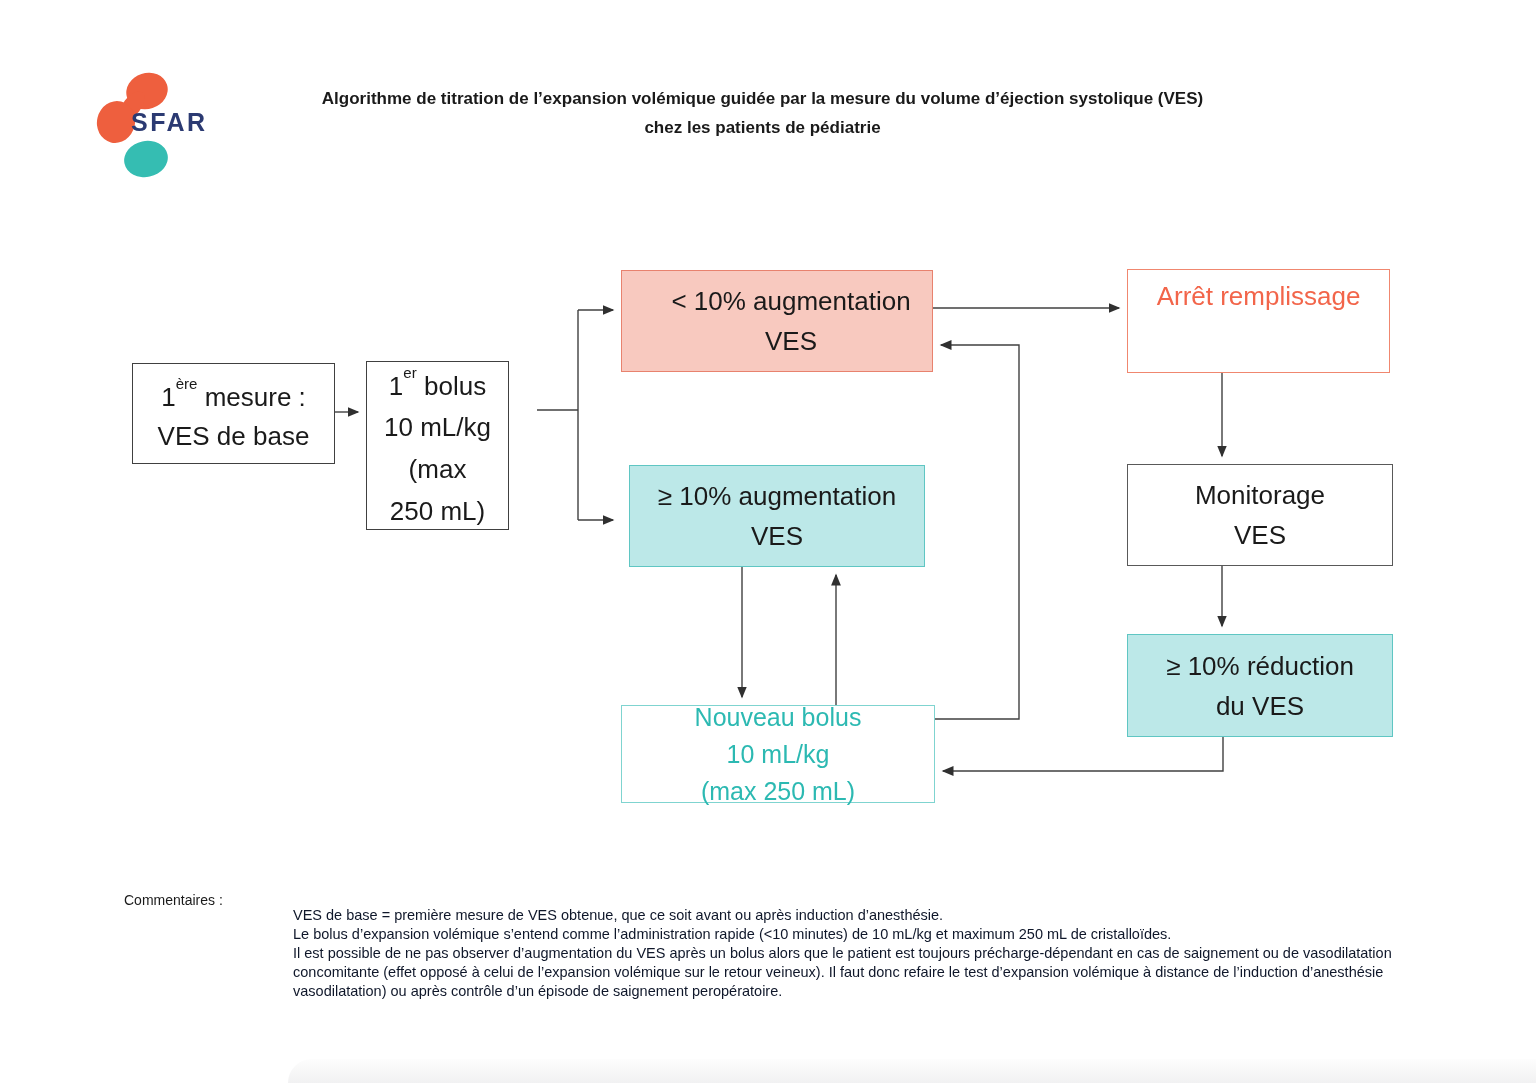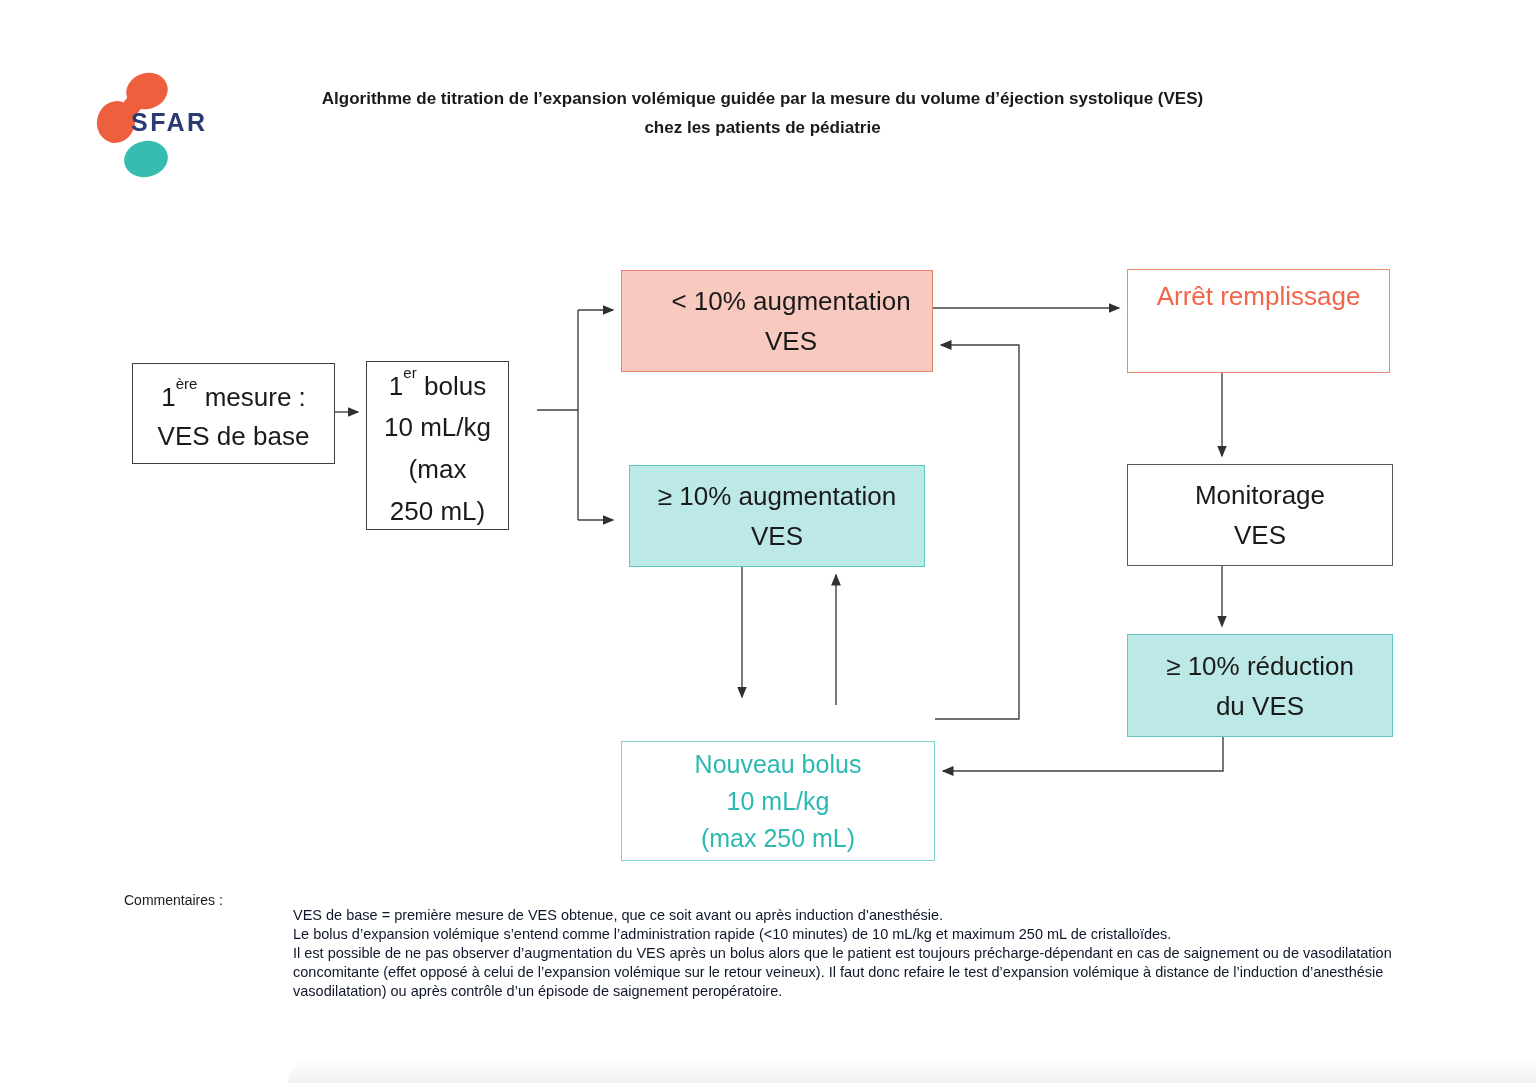--- a/index.html
+++ b/index.html
@@ -47,22 +47,22 @@
   .b-lt10 { left: 621px; top: 270px; width: 312px; height: 102px;
             background: #f8c9bf; border-color: #e8826e; padding-left: 28px; }
   .b-arret { left: 1127px; top: 269px; width: 263px; height: 104px;
              justify-content: flex-start; padding-top: 8px;
              border-color: #f0876f; color: #f2654a; line-height: 36px; }
   .b-ge10 { left: 621px; top: 465px; width: 296px; height: 102px;
             background: #bce8e8; border-color: #5fc6c3; margin-left: 8px; }
   .b-monitorage { left: 1127px; top: 464px; width: 266px; height: 102px; border-color: #595959; }
   .b-reduction { left: 1127px; top: 634px; width: 266px; height: 103px;
                  background: #bce8e8; border-color: #5fc6c3; }
-  .b-nouveau { left: 621px; top: 705px; width: 314px; height: 120px;
-               border-color: #7fd4d0; color: #2cb9b2; font-size: 25px; line-height: 37px; margin-top: 36px; }
+  .b-nouveau { left: 621px; top: 705px; width: 314px; height: 98px;
+               border-color: #7fd4d0; color: #2cb9b2; font-size: 25px; line-height: 37px; }
 
   
   .connectors { position: absolute; left: 0; top: 0; }
 
   
   .comments-label {
     position: absolute; left: 124px; top: 892px;
     font-size: 14px; color: #1a1a1a;
   }
   .comments-body {

